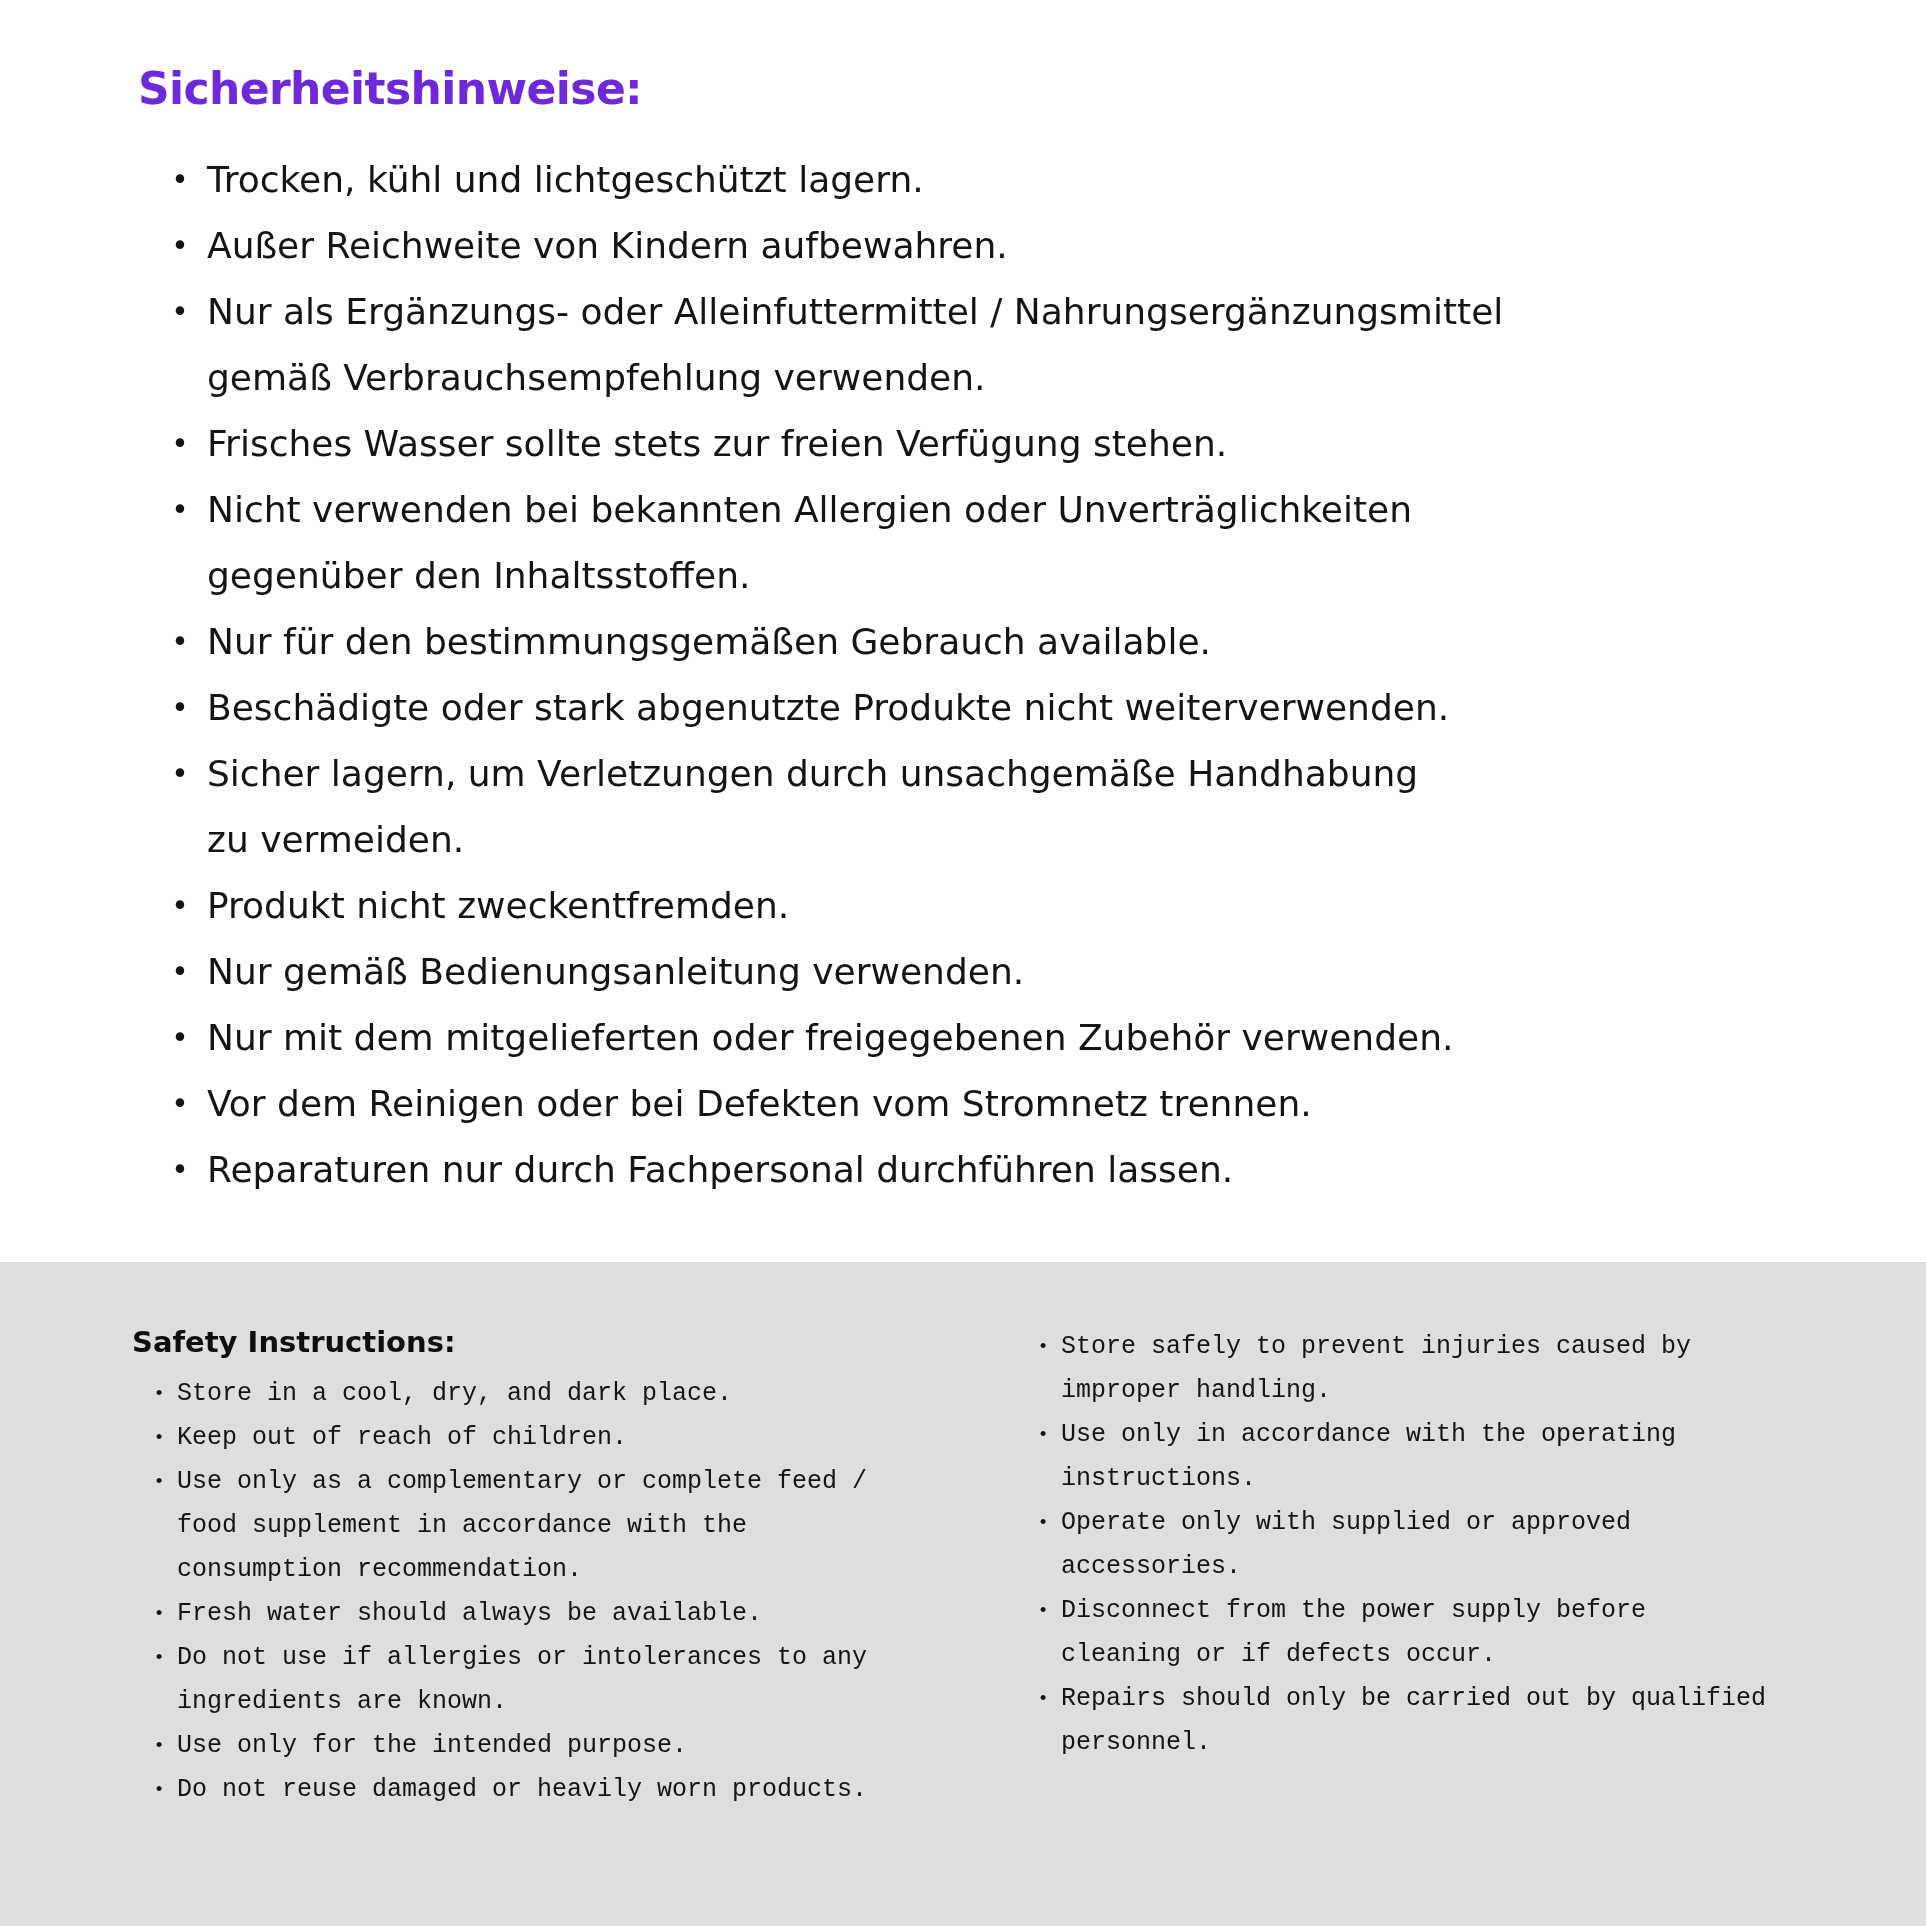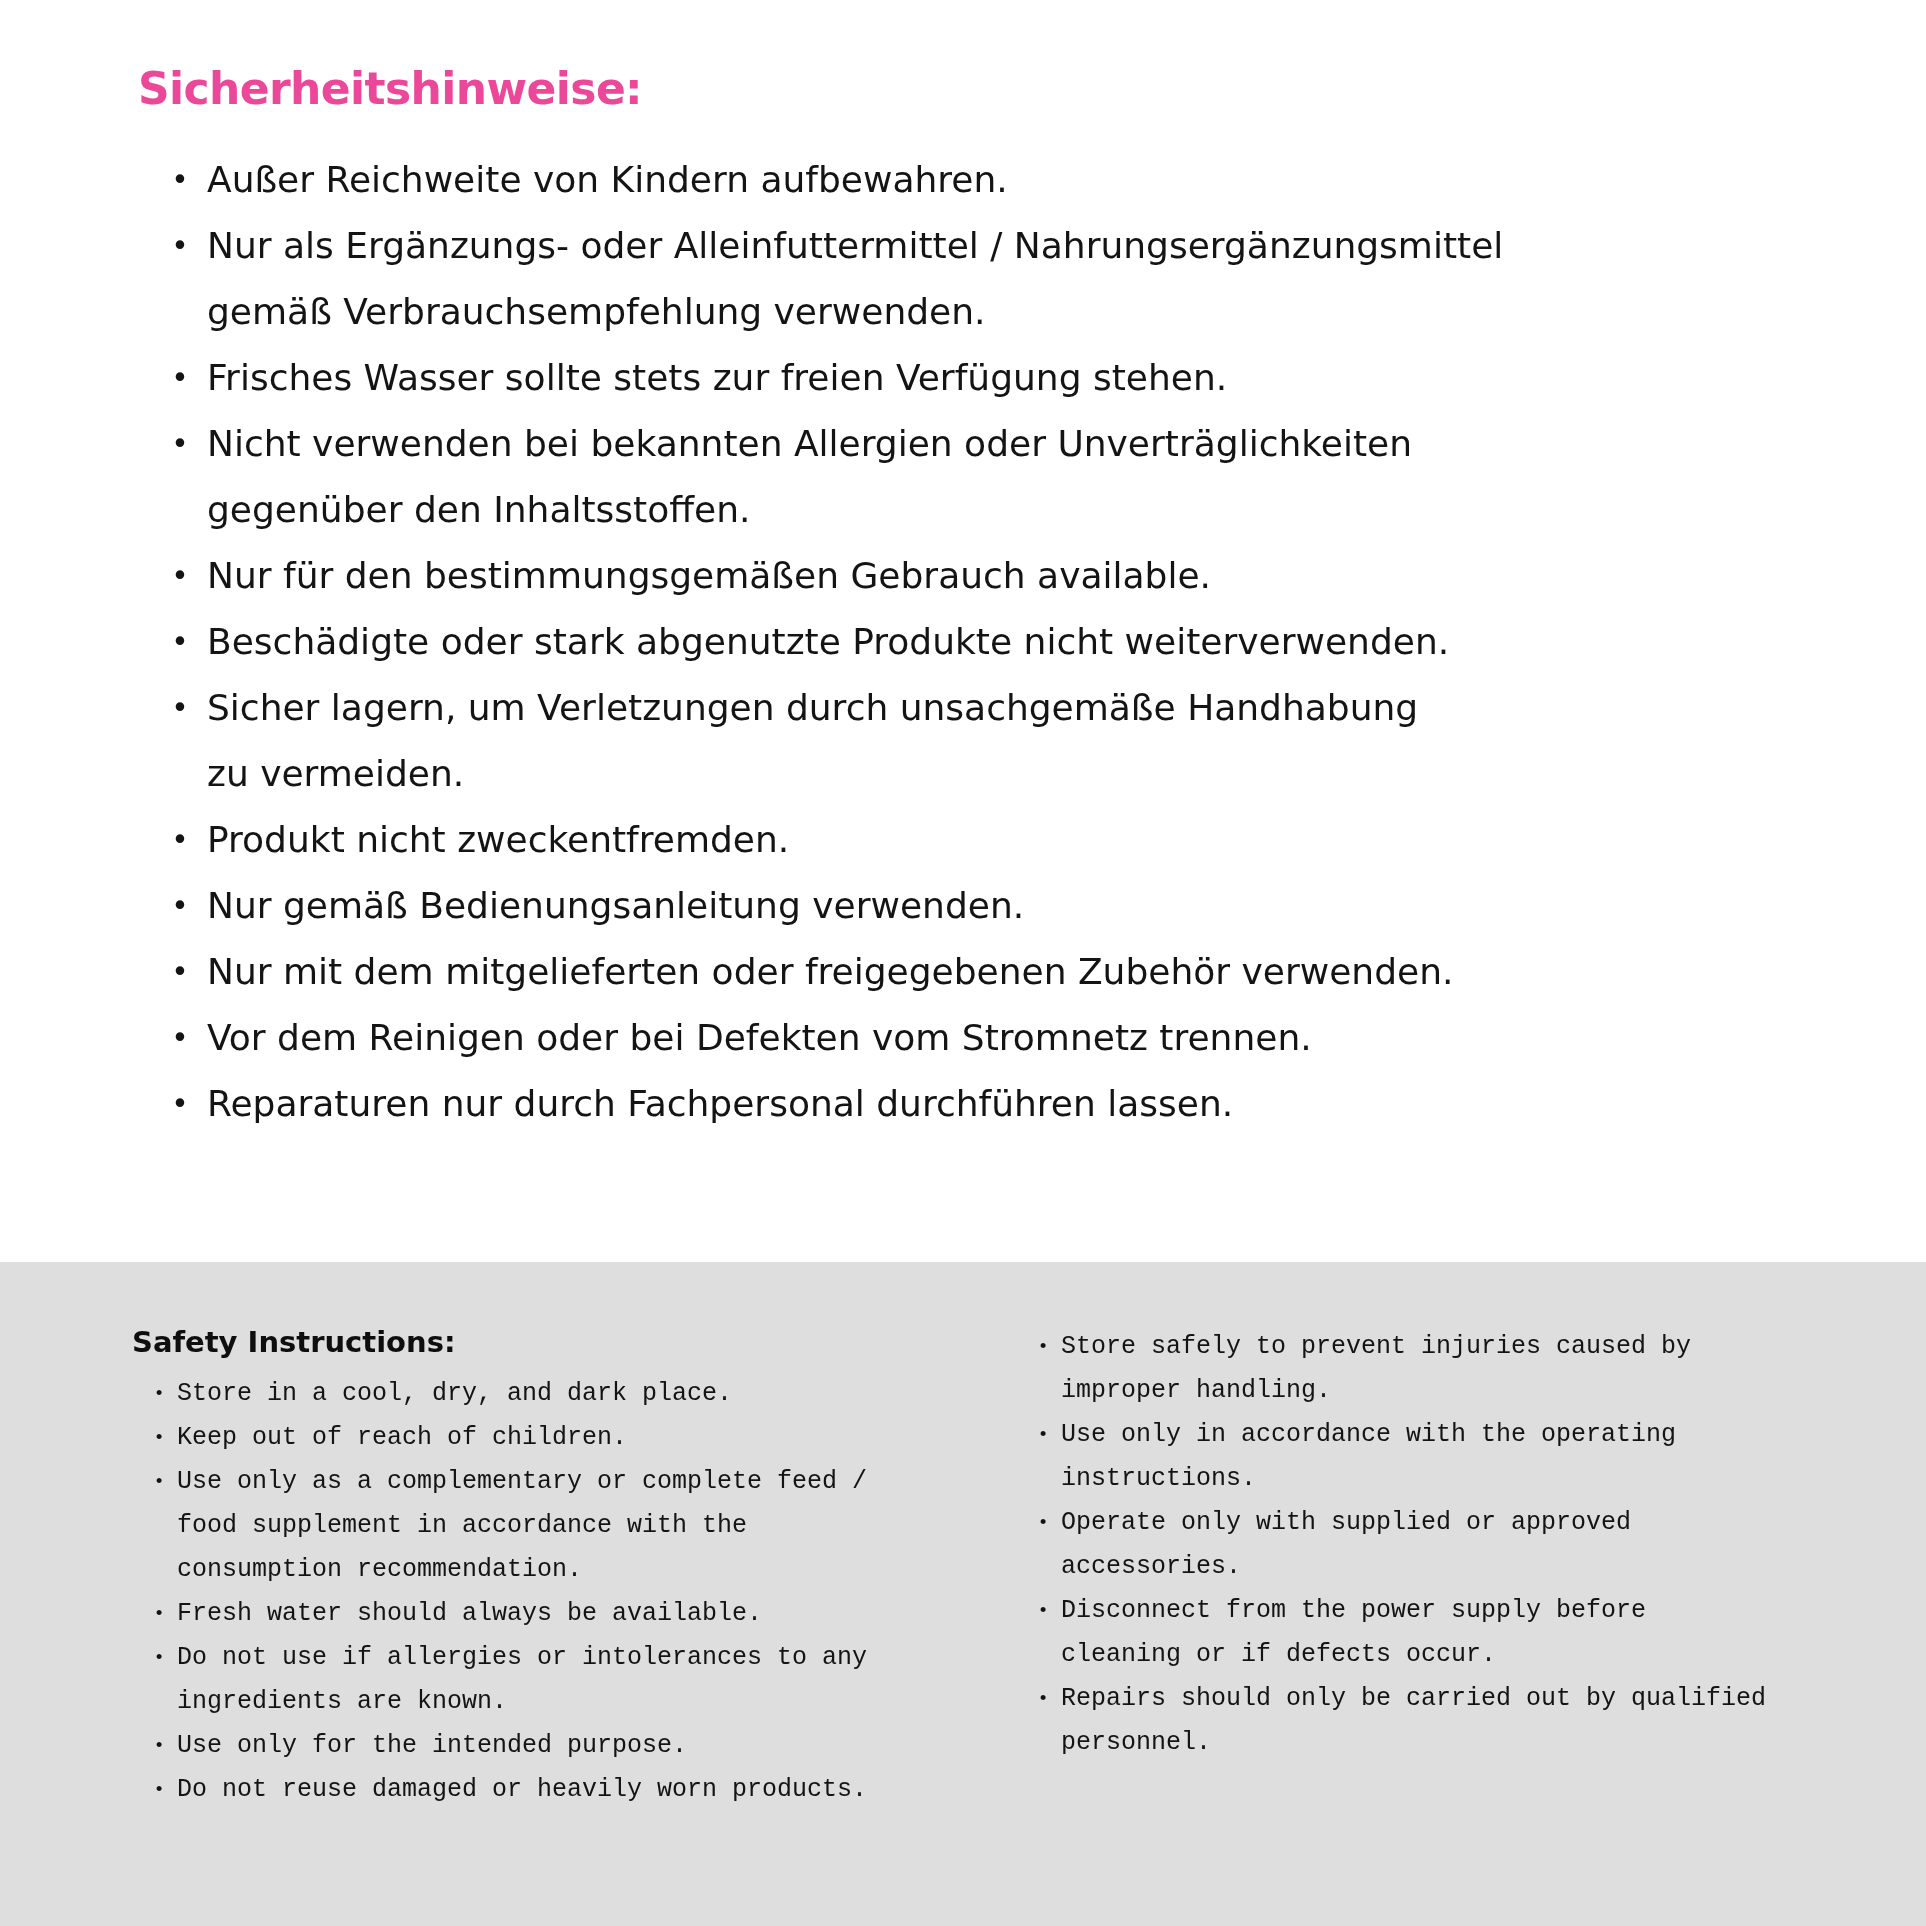--- a/index.html
+++ b/index.html
@@ -19,21 +19,21 @@
   
   .section-de{
     height:1289px;
     background:var(--bg-white);
     padding:64px 77px 0 138px;
   }
   .title-de{
     font-size:44px;
     font-weight:bold;
     line-height:50px;
-    color:#ec4899;
+    color:#6d28d9;
     letter-spacing:-0.6px;
   }
   ul.list-de{
     list-style:none;
     margin-top:33px;
     margin-left:32px;
     width:1618px;
     font-size:36px;
     line-height:66px;
   }
@@ -86,20 +86,21 @@
   }
 </style>
 </head>
 <body>
 
 <div class="page">
 
   <section class="section-de">
     <h1 class="title-de">Sicherheitshinweise:</h1>
     <ul class="list-de">
+      <li>Trocken, kühl und lichtgeschützt lagern.</li>
       <li>Außer Reichweite von Kindern aufbewahren.</li>
       <li>Nur als Ergänzungs- oder Alleinfuttermittel / Nahrungsergänzungsmittel
 gemäß Verbrauchsempfehlung verwenden.</li>
       <li>Frisches Wasser sollte stets zur freien Verfügung stehen.</li>
       <li>Nicht verwenden bei bekannten Allergien oder Unverträglichkeiten
 gegenüber den Inhaltsstoffen.</li>
       <li>Nur für den bestimmungsgemäßen Gebrauch available.</li>
       <li>Beschädigte oder stark abgenutzte Produkte nicht weiterverwenden.</li>
       <li>Sicher lagern, um Verletzungen durch unsachgemäße Handhabung
 zu vermeiden.</li>

